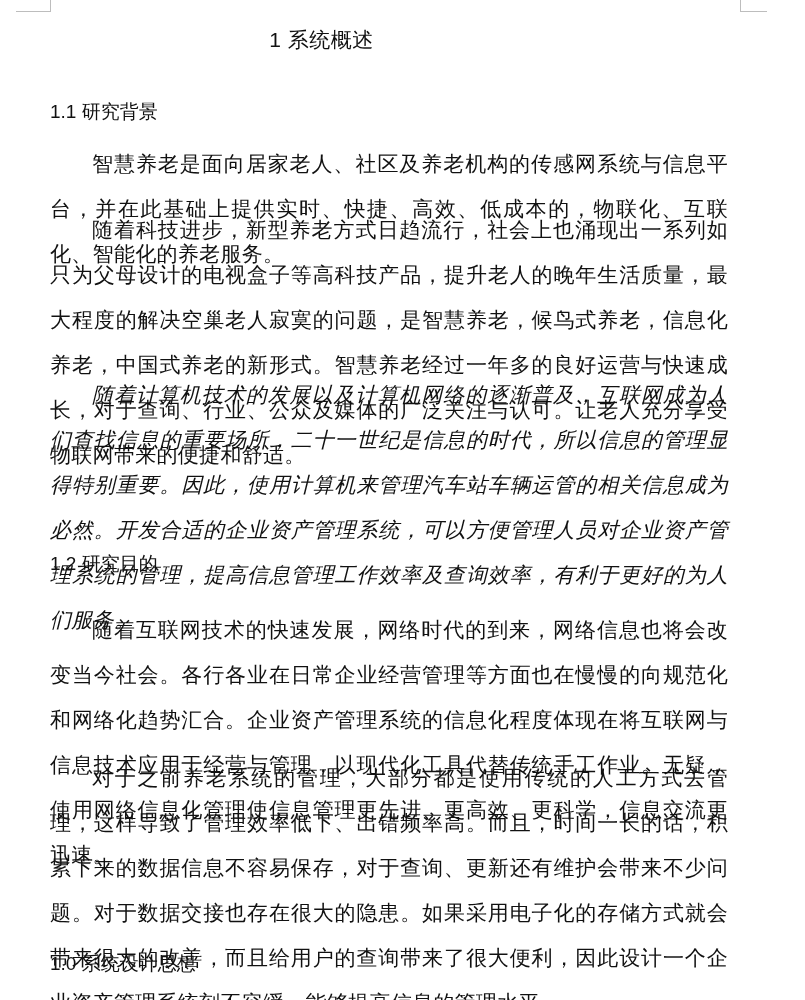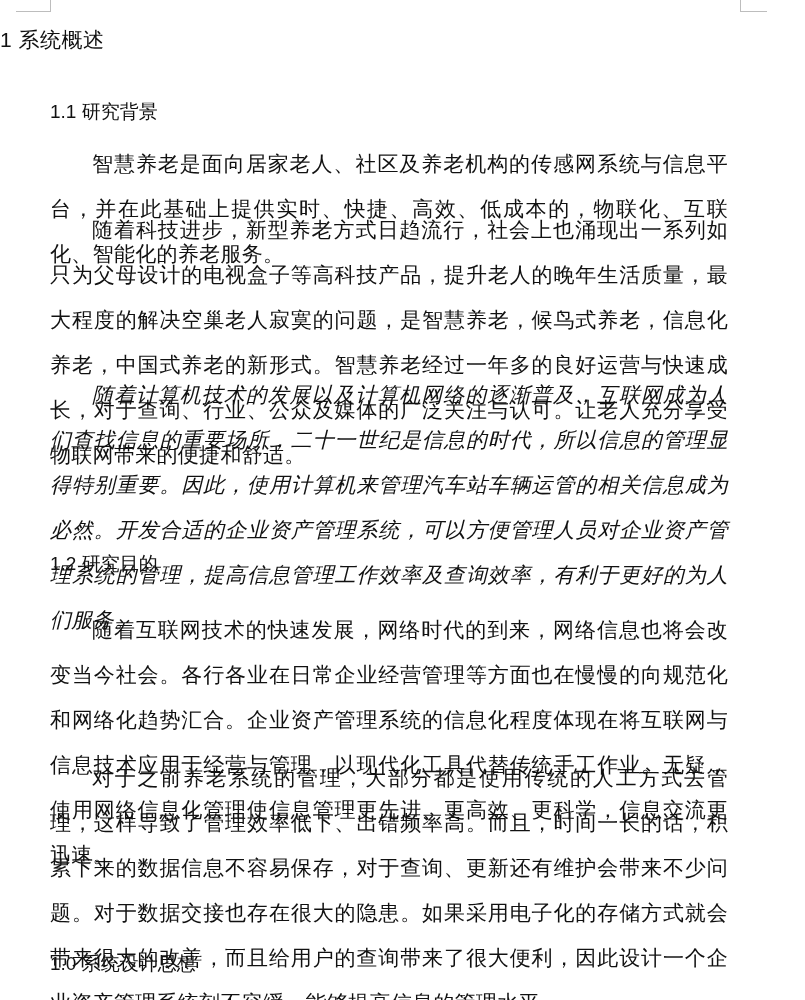--- a/index.html
+++ b/index.html
@@ -1,21 +1,21 @@
 <!DOCTYPE html>
 <html><head>
 <meta charset="utf-8">
 <style>
   html, body { margin:0; padding:0; background:#ffffff; }
   body { width:805px; height:1000px; position:relative; overflow:hidden;
          font-family: "DejaVu Serif", "Liberation Serif", serif; color:#111; }
   .corner { position:absolute; border-color:#bdbdbd; border-style:solid; }
   .corner.left { left:16px; top:0; width:34px; height:11px; border-width:0 1px 1px 0; }
   .corner.right { left:740px; top:0; width:26px; height:11px; border-width:0 0 1px 1px; }
-  .chapter-title { position:absolute; top:26px; left:0; width:643px; text-align:left;
+  .chapter-title { position:absolute; top:26px; left:0; width:643px; text-align:center;
                    font-family:"Liberation Sans","DejaVu Sans",sans-serif; font-size:21px; letter-spacing:0.5px; }
   .section { position:absolute; left:50px; font-family:"Liberation Sans","DejaVu Sans",sans-serif; font-size:19px; }
   .para { position:absolute; left:50px; width:678px; font-size:21px; line-height:45px;
           text-indent:2em; text-align:justify; letter-spacing:0.3px; margin:0; }
 </style>
 </head>
 <body>
 
 <div class="corner left"></div>
 <div class="corner right"></div>

